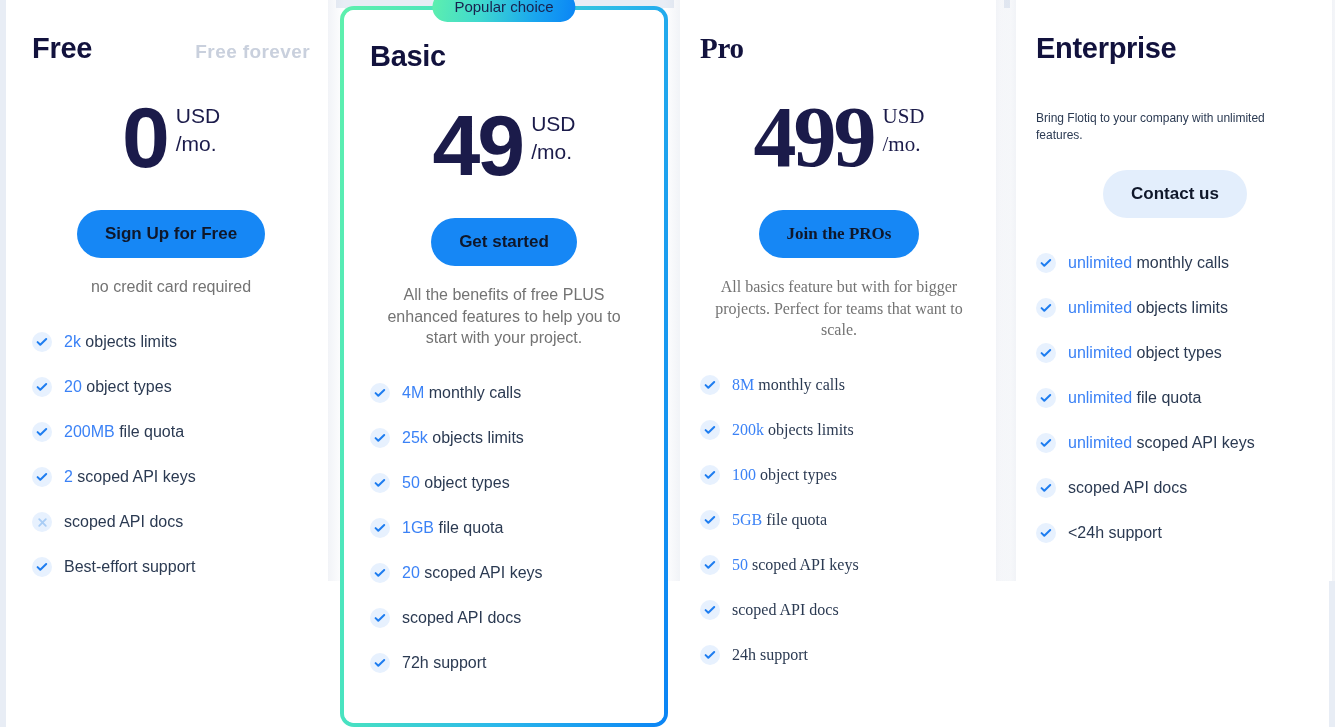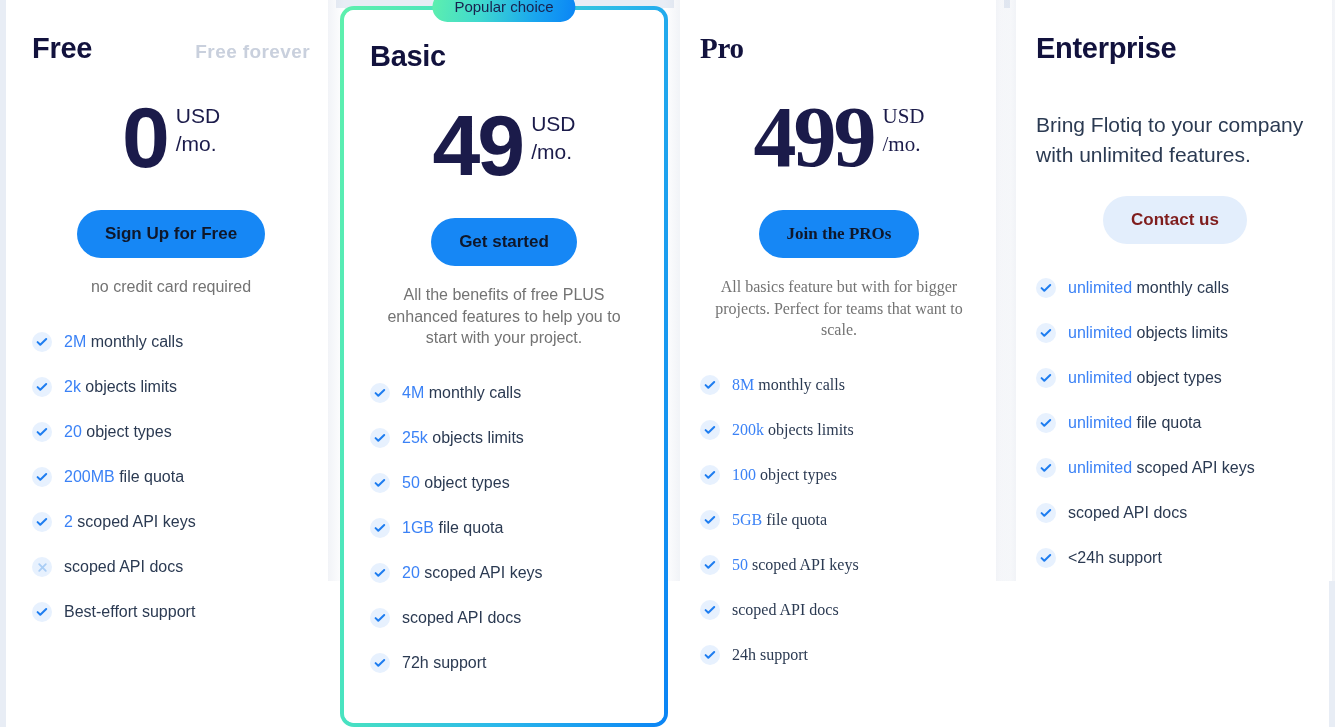--- a/index.html
+++ b/index.html
@@ -143,33 +143,33 @@
     display: inline-block;
     border: none;
     border-radius: 24px;
     font-size: 17px;
     font-weight: bold;
     padding: 14px 28px;
     cursor: pointer;
     font-family: inherit;
   }
   .cta.primary { background: #1687f5; color: #0f172a; }
-  .cta.soft    { background: #e3eefc; color: #7f1d1d; font-weight: bold; }
+  .cta.soft    { background: #e3eefc; color: #0f172a; font-weight: bold; }
 
   .note {
     margin-top: 18px;
     text-align: center;
     font-size: 16px;
     color: #737373;
     line-height: 1.35;
     padding: 0 4px;
   }
   .ent-desc {
     margin-top: 34px;
-    font-size: 21px;
+    font-size: 12px;
     color: #2b3a52;
     line-height: 1.42;
   }
 
   .features { margin-top: 22px; list-style: none; }
   .feat {
     display: flex;
     align-items: center;
     height: 45px;
   }
@@ -210,28 +210,20 @@
           <div class="price-unit">
             <span>USD</span>
             <span>/mo.</span>
           </div>
         </div>
         <div class="cta-wrap">
           <button class="cta primary">Sign Up for Free</button>
         </div>
         <div class="note">no credit card required</div>
         <ul class="features">
-          <li class="feat">
-            <span class="ico">
-              <svg width="12" height="12" viewBox="0 0 12 12" aria-hidden="true">
-                <path d="M1.6 6.1 L4.3 8.8 L10.2 3.0" fill="none" stroke="#1e7df0" stroke-width="2" stroke-linecap="round" stroke-linejoin="round"></path>
-              </svg>
-            </span>
-            <span class="feat-text"><em>2M</em><span> monthly calls</span></span>
-          </li>
           <li class="feat">
             <span class="ico">
               <svg width="12" height="12" viewBox="0 0 12 12" aria-hidden="true">
                 <path d="M1.6 6.1 L4.3 8.8 L10.2 3.0" fill="none" stroke="#1e7df0" stroke-width="2" stroke-linecap="round" stroke-linejoin="round"></path>
               </svg>
             </span>
             <span class="feat-text"><em>2k</em><span> objects limits</span></span>
           </li>
           <li class="feat">
             <span class="ico">

